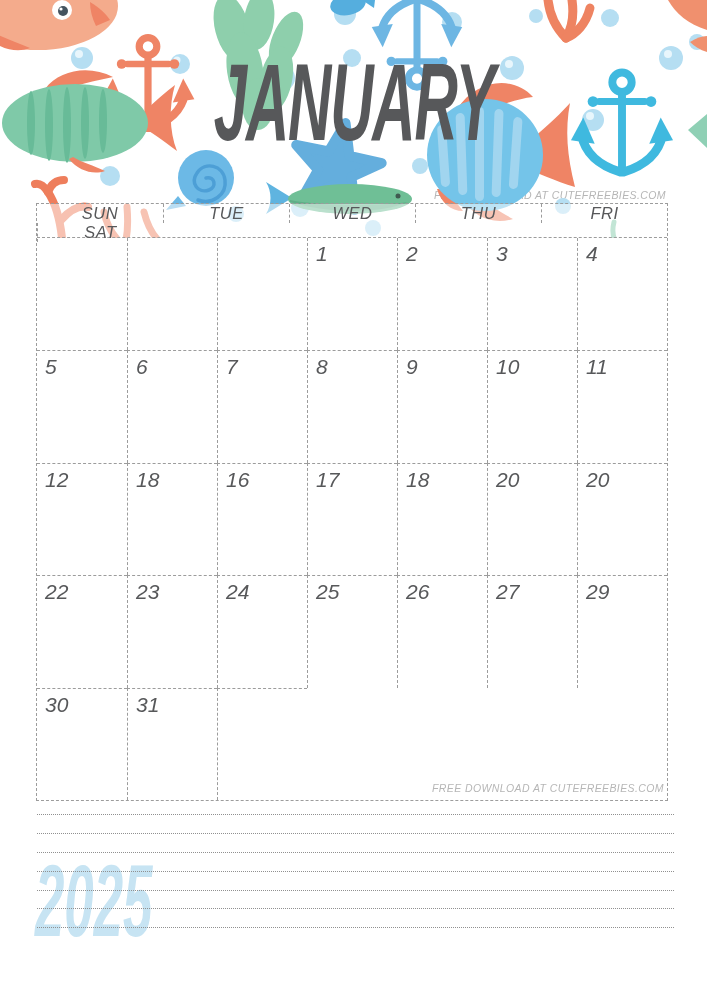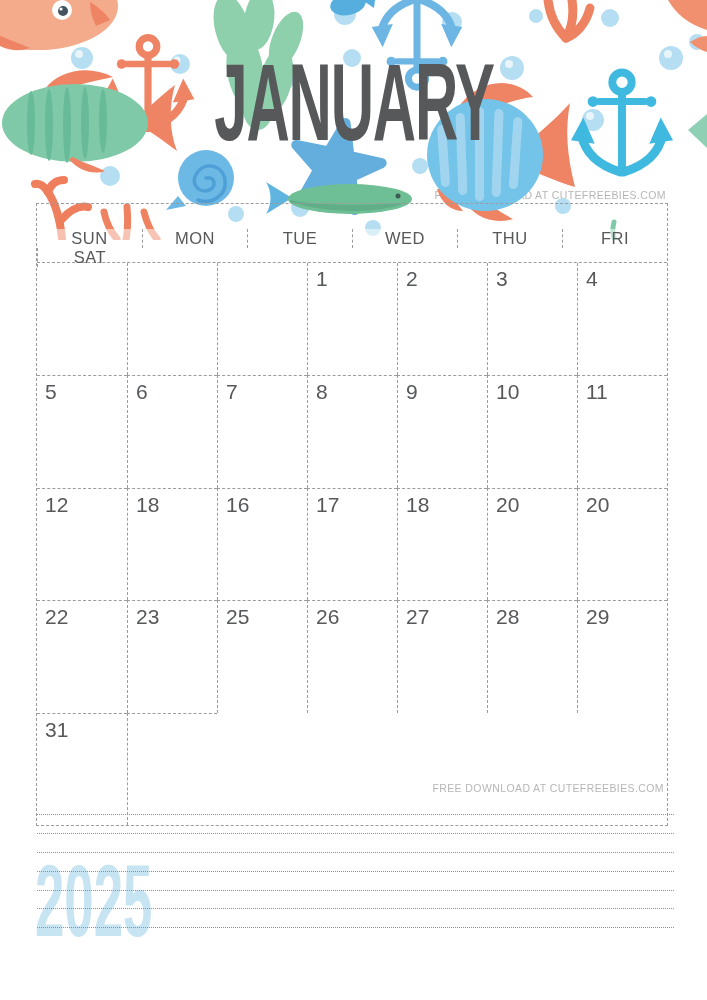--- a/index.html
+++ b/index.html
@@ -1,19 +1,20 @@
 <!DOCTYPE html>
 <html style="--c-text: #57585a; --c-grid: #9c9c9c; --c-watermark: #b6b6b6; --c-year: #c7e4f3; --c-coral: #ef8465; --c-coral_light: #f4ab8c; --c-teal: #7fc9a8; --c-seaweed: #8ecfac; --c-blue: #74c4e9; --c-stripe: #a9d9f1; --c-cyan: #3fb9df; --c-midblue: #6db6e3; --c-bubble: #b5def2; --c-starfish: #64aedd; --c-shell: #6cb9e6; --c-green_fish: #6fbf96;"><head>
 <meta charset="utf-8">
 <style>
   html,body { margin:0; padding:0; }
   .page {
     position:relative; width:707px; height:1000px; background:#ffffff;
     overflow:hidden; font-family:"Liberation Sans", sans-serif;
     margin:0 auto;
+    font-style:italic;
   }
   
   .hero { position:absolute; left:0; top:0; width:707px; height:240px; z-index:1; }
   .hero svg { display:block; }
   .month-title {
     position:absolute; left:50%; top:46px; z-index:2;
     transform:translateX(-50%) scale(0.60,1.10); transform-origin:center top;
     font-size:100px; font-weight:bold; letter-spacing:-2px; line-height:1;
     color:var(--c-text,#57585a); white-space:nowrap;
   }
@@ -22,24 +23,23 @@
     color:var(--c-watermark,#b6b6b6); white-space:nowrap;
   }
   .watermark.top { top:189px; right:41px; z-index:0; }
   .watermark.bottom { top:782px; right:43px; z-index:4; }
   
   .cal {
     position:absolute; left:36px; top:203px; width:632px; z-index:3;
     border:1px dashed var(--c-grid,#9c9c9c); box-sizing:border-box;
   }
   .cal-header {
-    display:grid; grid-template-columns:repeat(6,1fr); height:33px;
+    display:grid; grid-template-columns:repeat(5,1fr); height:33px;
     background:rgba(255,255,255,0.52);
     border-bottom:1px dashed var(--c-grid,#9c9c9c);
-    margin-top:25px;
   }
   .weekday {
     display:flex; align-items:center; justify-content:center;
     font-size:16.5px; letter-spacing:.5px; color:var(--c-text,#57585a);
   }
   .weekday + .weekday { border-left:1px dashed var(--c-grid,#9c9c9c); }
   .cal-body {
     display:grid; grid-template-columns:repeat(7,1fr);
     grid-auto-rows:112.4px; background:#ffffff;
   }
@@ -227,21 +227,20 @@
   </div>
 
   <div class="month-title">JANUARY</div>
 
   <div class="watermark top">FREE DOWNLOAD AT CUTEFREEBIES.COM</div>
   <div class="watermark bottom">FREE DOWNLOAD AT CUTEFREEBIES.COM</div>
 
   <div class="cal">
     <div class="cal-header">
         <div class="weekday">SUN</div>
-        <div class="weekday">MON</div>
         <div class="weekday">TUE</div>
         <div class="weekday">WED</div>
         <div class="weekday">THU</div>
         <div class="weekday">FRI</div>
         <div class="weekday">SAT</div>
       </div>
     <div class="cal-body">
         <div class="day-cell"></div>
         <div class="day-cell"></div>
         <div class="day-cell"></div>
@@ -299,33 +298,36 @@
         <div class="day-cell">
           <span class="day-number">20</span>
         </div>
         <div class="day-cell">
           <span class="day-number">22</span>
         </div>
         <div class="day-cell">
           <span class="day-number">23</span>
         </div>
         <div class="day-cell">
+          <span class="day-number">24</span>
+        </div>
+        <div class="day-cell">
           <span class="day-number">25</span>
         </div>
         <div class="day-cell">
           <span class="day-number">26</span>
         </div>
         <div class="day-cell">
           <span class="day-number">27</span>
         </div>
         <div class="day-cell">
-          <span class="day-number">28</span>
-        </div>
-        <div class="day-cell">
           <span class="day-number">29</span>
+        </div>
+        <div class="day-cell">
+          <span class="day-number">30</span>
         </div>
         <div class="day-cell">
           <span class="day-number">31</span>
         </div>
         <div class="day-cell"></div>
       </div>
   </div>
 
   <div class="note-line" style="top:814px"></div>
   <div class="note-line" style="top:833px"></div>

